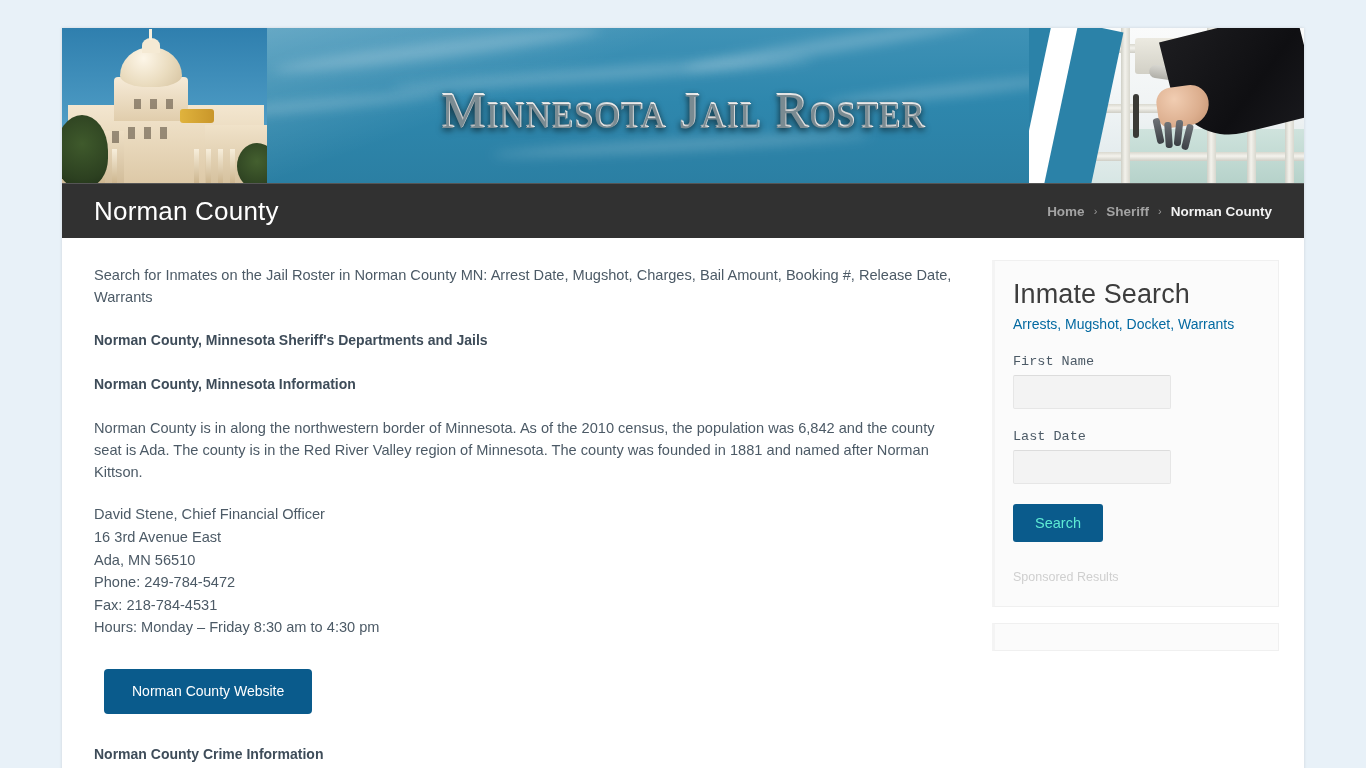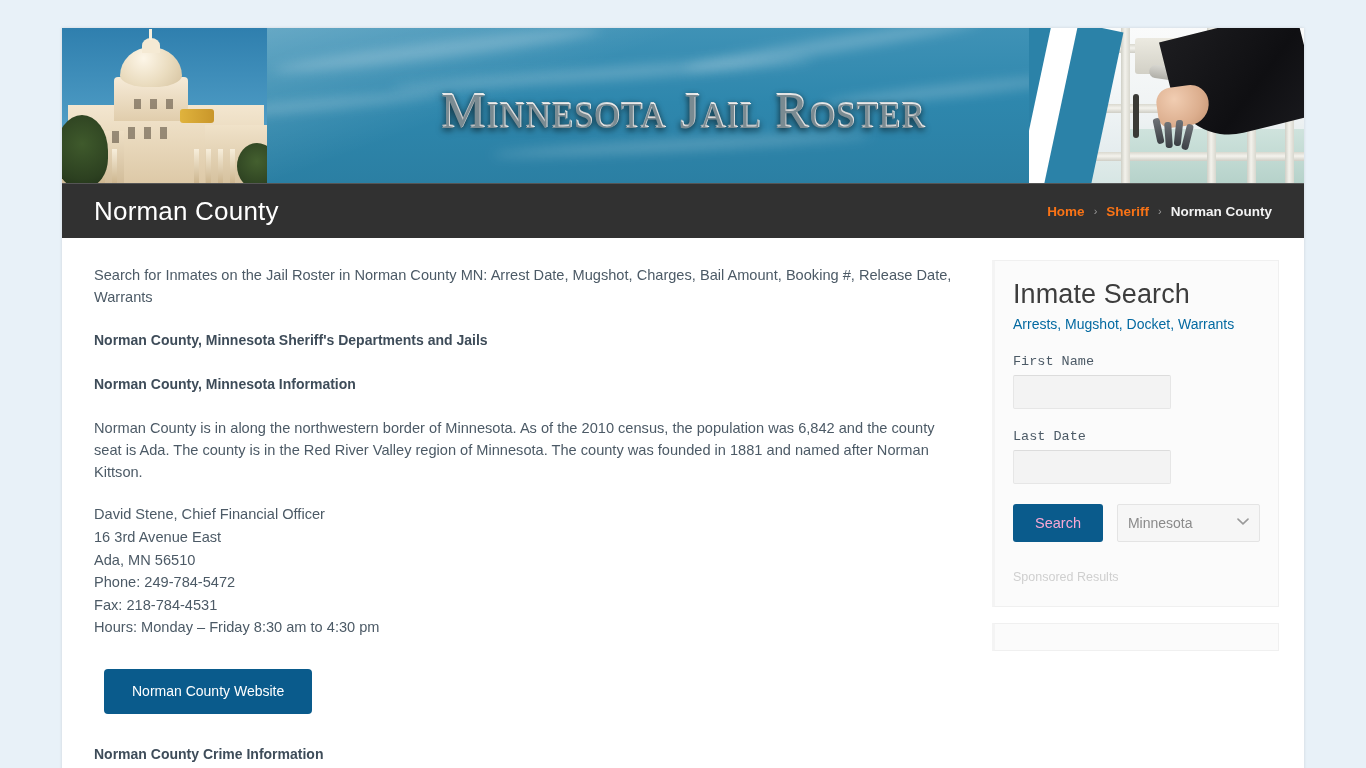--- a/index.html
+++ b/index.html
@@ -230,21 +230,21 @@
     font-weight: 400;
     letter-spacing: .2px;
   }
   .breadcrumb {
     display: flex;
     align-items: center;
     gap: 9px;
     font-size: 13.5px;
     color: #e3e3e3;
   }
-  .breadcrumb a { color: #f97316; text-decoration: none; font-weight: 600; }
+  .breadcrumb a { color: #a3a3a3; text-decoration: none; font-weight: 600; }
   .bc-sep { color: #9a9a9a; font-size: 11px; }
   .bc-current { color: #f2f2f2; font-weight: 600; }
 
   
   .content-row {
     display: flex;
     align-items: flex-start;
   }
   .main-col {
     width: 930px;
@@ -335,21 +335,21 @@
     font-family: "Liberation Sans", sans-serif;
   }
   .search-row {
     display: flex;
     align-items: center;
     gap: 14px;
     margin-bottom: 28px;
   }
   .btn-search {
     background: #0a5b8c;
-    color: #f9a8d4;
+    color: #5eead4;
     border: none;
     border-radius: 3px;
     padding: 0 22px;
     height: 38px;
     font-size: 14.5px;
     cursor: pointer;
     font-family: "Liberation Sans", sans-serif;
   }
   .state-select {
     position: relative;
@@ -497,28 +497,20 @@
         <div class="widget-sub">Arrests, Mugshot, Docket, Warrants</div>
 
         <label class="field-label">First Name</label>
         <input class="field-input" type="text" value="" placeholder="" style="">
 
         <label class="field-label">Last Date</label>
         <input class="field-input" type="text" value="" placeholder="" style="">
 
         <div class="search-row">
           <button class="btn-search">Search</button>
-          <div class="state-select">
-            <span>Minnesota</span>
-            <span class="chev">
-              <svg width="12" height="8" viewBox="0 0 12 8" aria-hidden="true">
-                <path d="M1 1.5 L6 6.2 L11 1.5" fill="none" stroke="#9a9a9a" stroke-width="1.6" stroke-linecap="round"></path>
-              </svg>
-            </span>
-          </div>
         </div>
 
         <div class="sponsored">Sponsored Results</div>
       </div>
 
       <div class="widget widget-empty"></div>
     </div>
 
   </div>
 </div>

